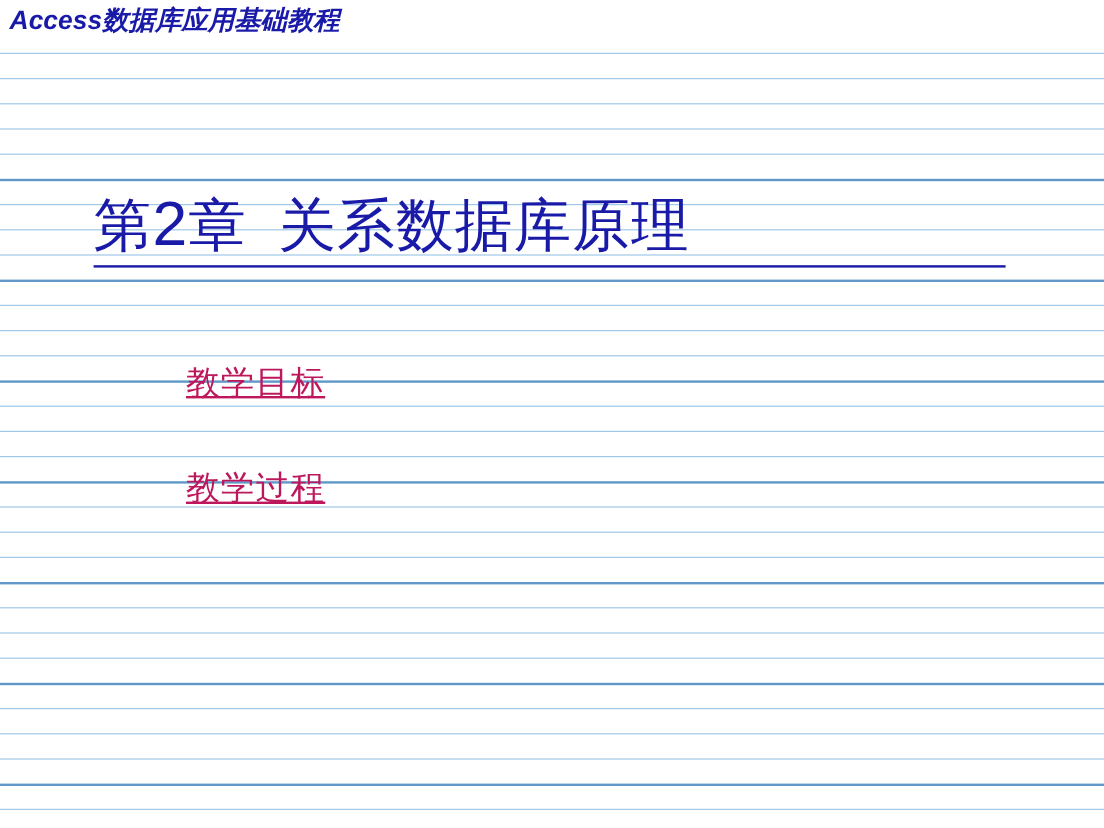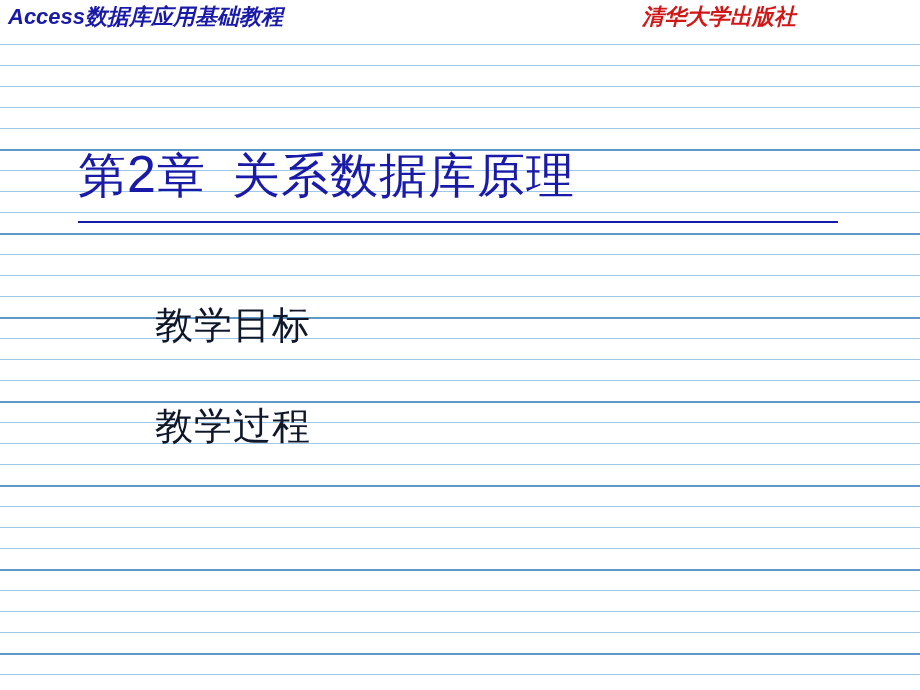--- a/index.html
+++ b/index.html
@@ -55,21 +55,21 @@
     }
     .header-right {
       font-family: "SimHei", "黑体", sans-serif;
       font-weight: bold;
       font-size: 22px;
       font-style: italic;
       color: #d01818;
     }
     .chapter-title {
       position: absolute;
-      top: 144px;
+      top: 156px;
       left: 78px;
       font-family: "SimSun", "宋体", serif;
       font-size: 48px;
       color: #1a1aa8;
       z-index: 10;
       padding-bottom: 8px;
       letter-spacing: 1px;
     }
     .chapter-title .num {
       font-family: Arial, sans-serif;
@@ -85,22 +85,23 @@
       z-index: 10;
     }
     .links-container {
       position: absolute;
       top: 300px;
       left: 155px;
       z-index: 10;
     }
     .link-item {
       font-family: "SimSun", "宋体", serif;
-      font-size: 38px;
-      color: #0f172a;
+      font-size: 28px;
+      color: #be185d;
+      text-decoration: underline;
       margin-bottom: 50px;
       display: block;
       cursor: pointer;
       letter-spacing: 1px;
     }
   </style>
 </head>
 <body>
 
 <div class="lines-container">
@@ -132,21 +133,20 @@
   <div class="line thick" style="top:539px"></div>
   <div class="line" style="top:560px"></div>
   <div class="line" style="top:581px"></div>
   <div class="line" style="top:602px"></div>
   <div class="line thick" style="top:623px"></div>
   <div class="line" style="top:644px"></div>
 </div>
 
 <div class="header">
   <div class="header-left">Access数据库应用基础教程</div>
-  <div class="header-right">清华大学出版社</div>
 </div>
 
 <div class="chapter-title">
   <span>第</span><span class="num">2</span><span>章</span>&nbsp;&nbsp;<span>关系数据库原理</span>
 </div>
 <div class="title-underline"></div>
 
 <div class="links-container">
   <a class="link-item">教学目标</a>
   <a class="link-item">教学过程</a>

